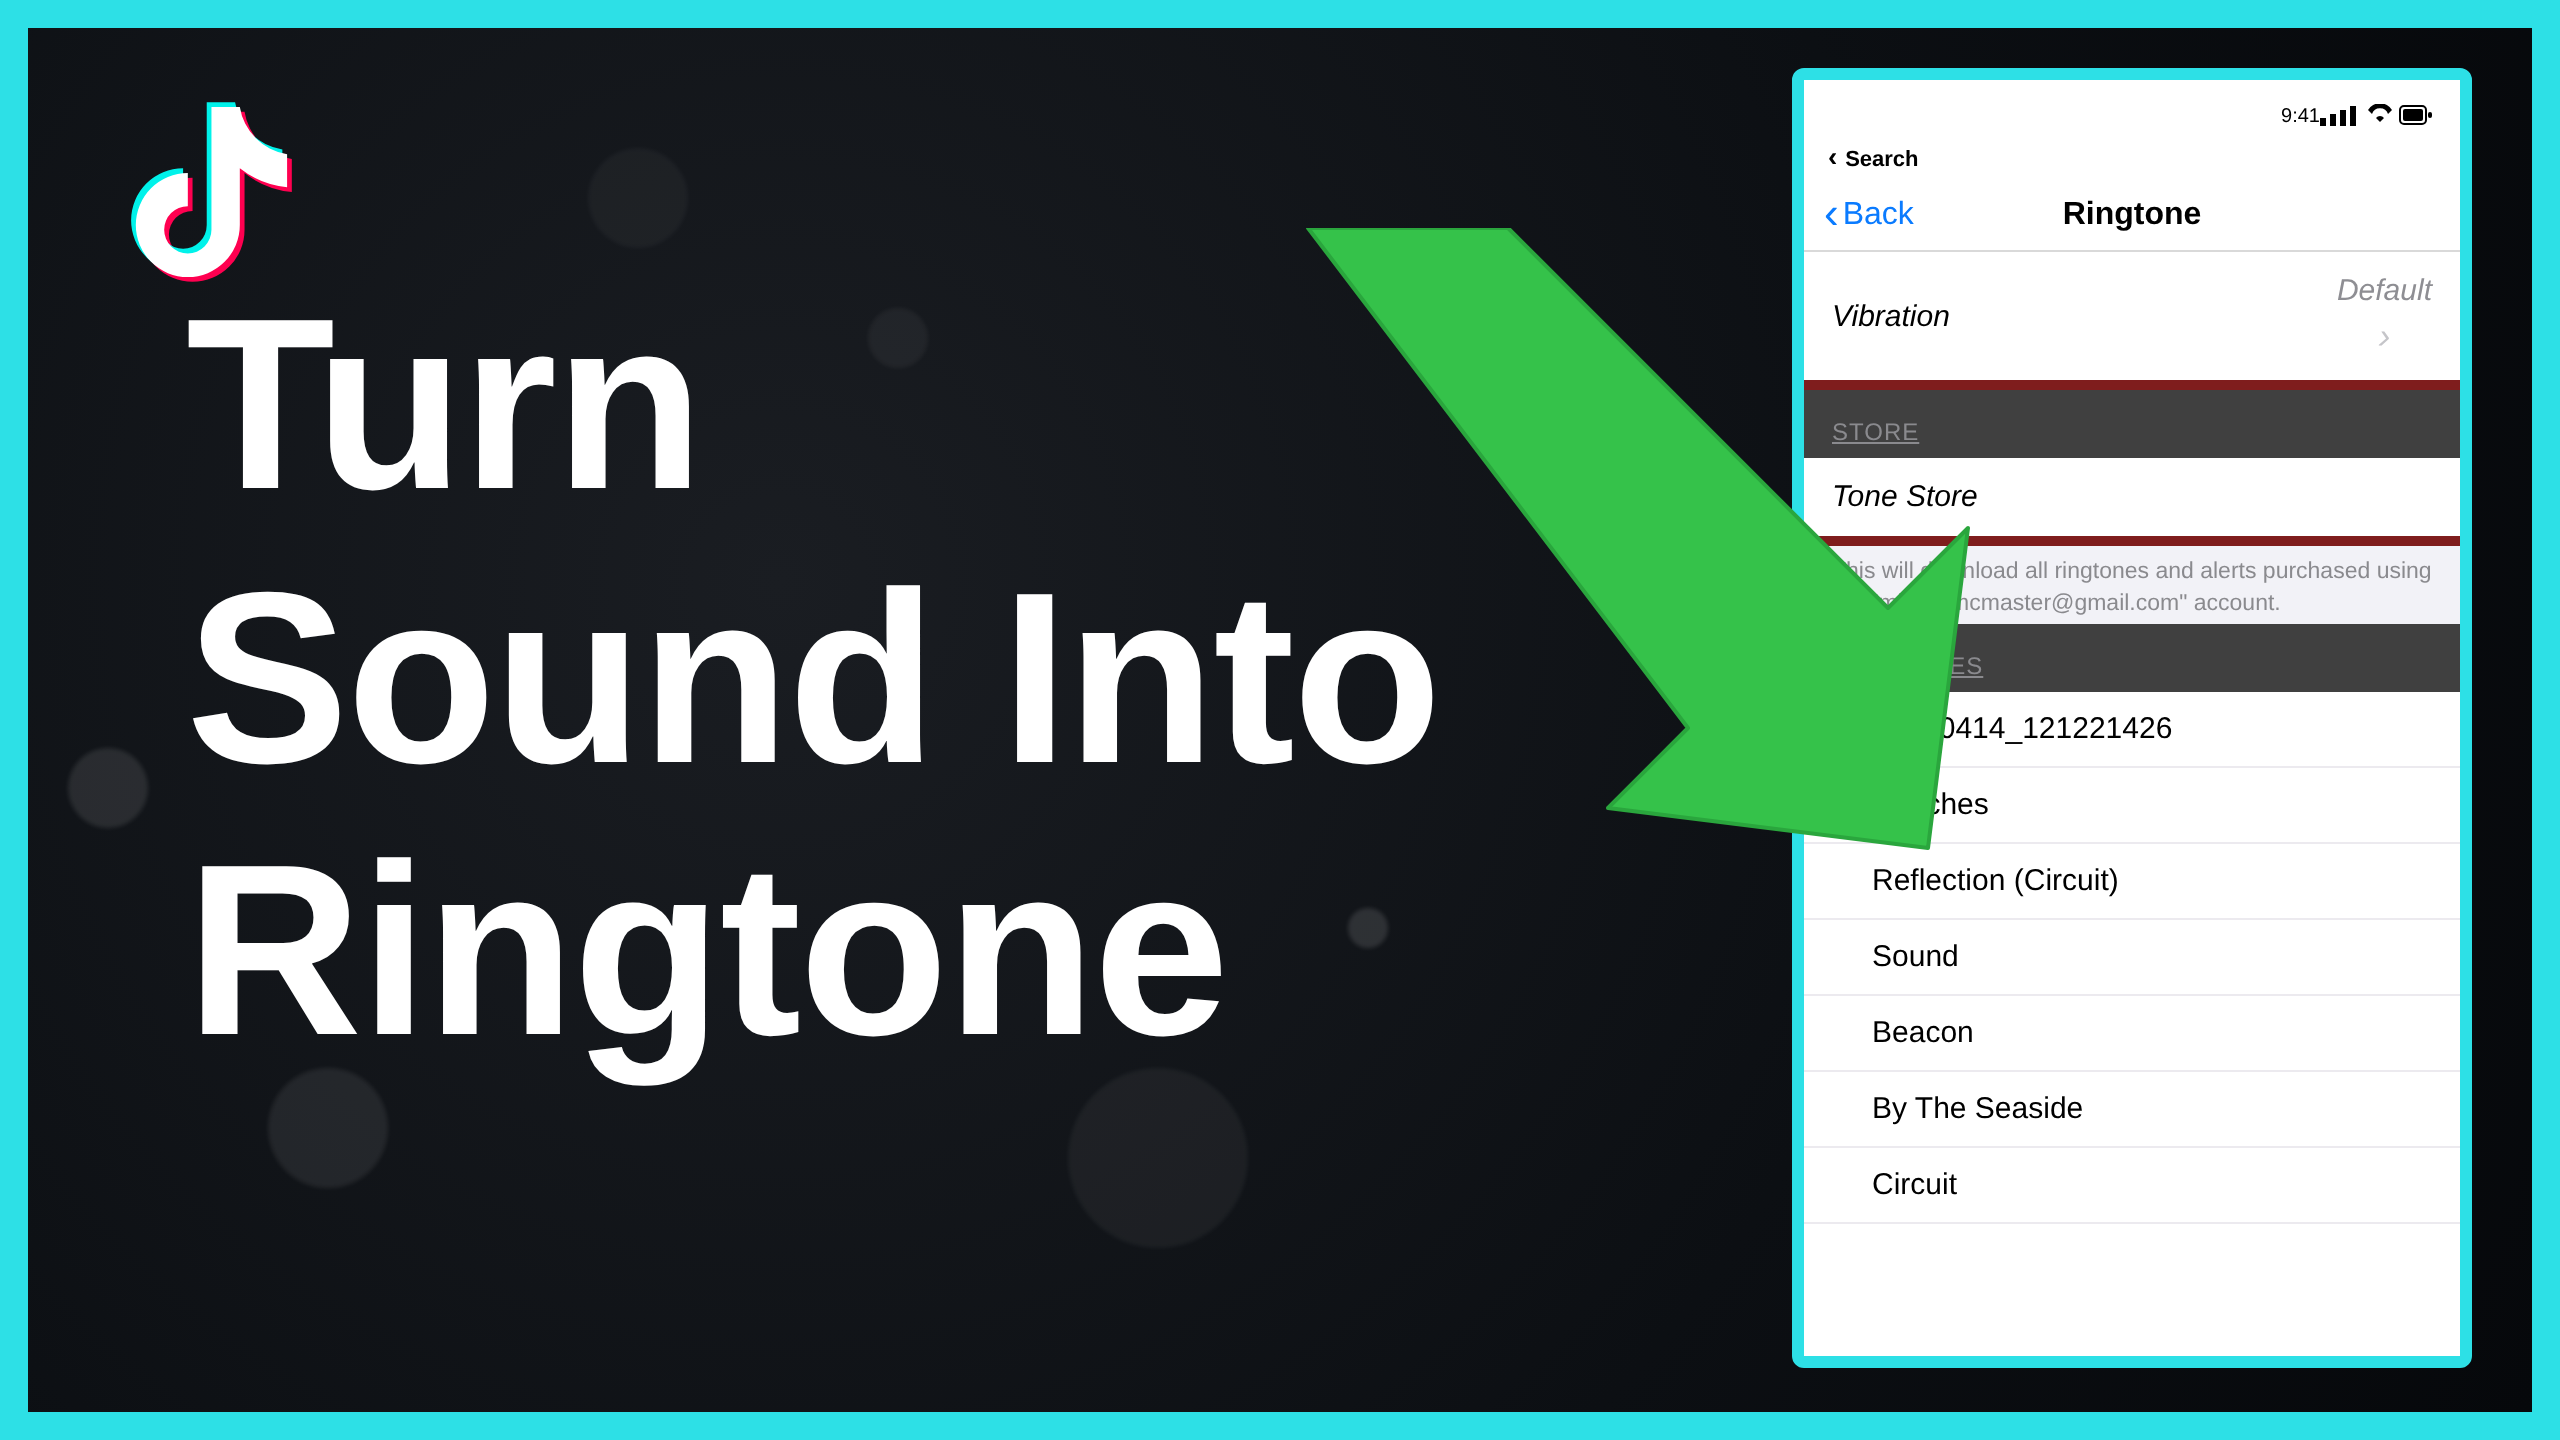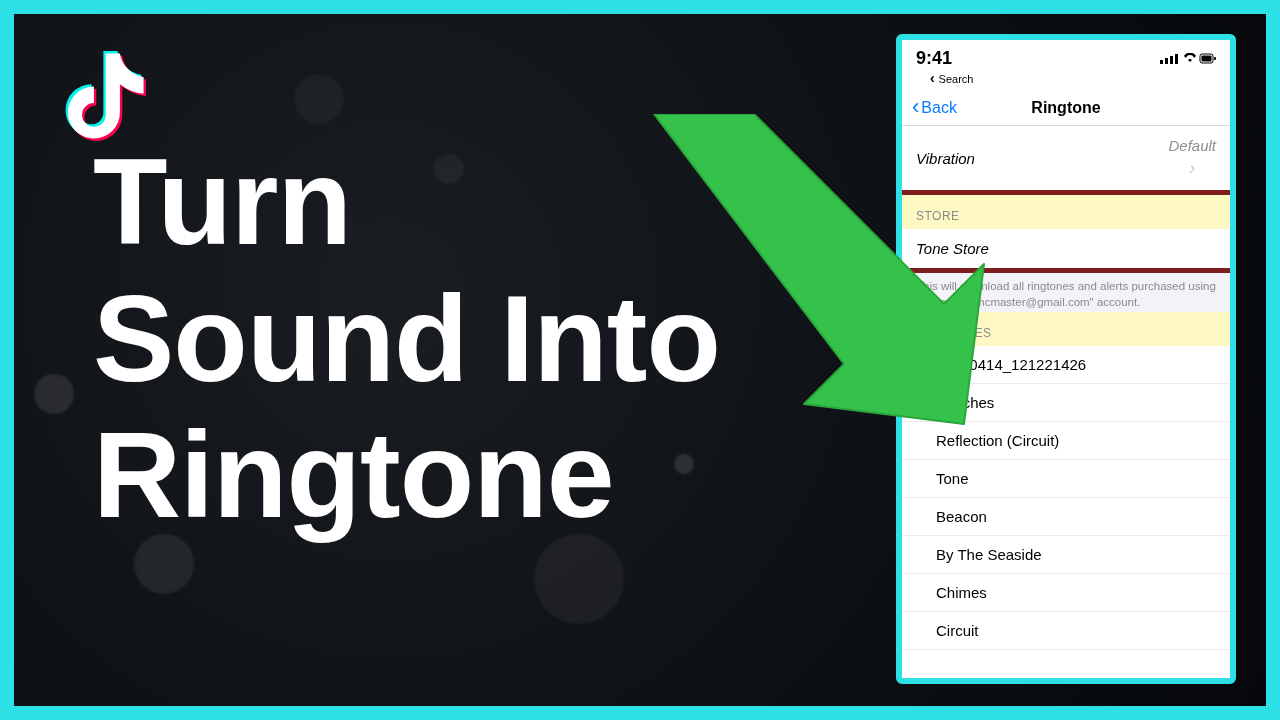--- a/index.html
+++ b/index.html
@@ -47,26 +47,26 @@
     right: 30px; top: 20px;
     width: 340px; height: 650px;
     background: #ffffff;
     border: 6px solid #2de0e6;
     border-radius: 6px;
     overflow: hidden;
     font-family: -apple-system, "Helvetica Neue", Arial, sans-serif;
     color: #000;
   }
   .statusbar {
-    display: flex; justify-content: space-between; align-items: center;
+    display: flex; justify-content: flex-end; align-items: center;
     padding: 6px 14px 0 14px; height: 30px;
-    font-size: 18px; font-weight: 700;
+    font-size: 10px; font-weight: 400;
   }
   .status-right svg { vertical-align: middle; }
-  .search-back { font-size: 11px; color: #000; padding: 0 12px 4px 28px; }
+  .search-back { font-size: 11px; color: #000; padding: 0 12px 4px 12px; font-weight: bold; }
   .search-back::before { content: "‹ "; font-size: 14px; font-weight: 700; }
 
   .navbar {
     display: flex; align-items: center; justify-content: center;
     position: relative; height: 36px;
     border-bottom: 1px solid #d9d9d9;
     font-size: 16px; font-weight: 600;
   }
   .navbar .back {
     position: absolute; left: 10px; top: 50%; transform: translateY(-50%);
@@ -75,22 +75,23 @@
   .navbar .back .chev { font-size: 22px; line-height: 0; margin-top: -2px; }
 
   .section { background: #f2f2f7; }
   .row {
     background: #fff; display: flex; align-items: center; justify-content: space-between;
     padding: 11px 14px; font-size: 15px; border-bottom: 5px solid #7f1d1d; font-style: italic;
   }
   .row .value { color: #8e8e93; display: flex; align-items: center; gap: 4px; flex-direction: column; }
   .row .chevr { color: #c5c5c9; font-size: 18px; }
   .group-header {
-    background: #fef9c3; color: #8a8a8e; font-size: 12px; letter-spacing: 0.5px;
+    background: #404040; color: #8a8a8e; font-size: 12px; letter-spacing: 0.5px;
     padding: 14px 14px 6px 14px;
+    text-decoration: underline;
   }
   .link-row { color: #000000; }
   .note {
     background: #f2f2f7; color: #8a8a8e; font-size: 11.5px; line-height: 1.35;
     padding: 6px 14px 2px 14px;
   }
   .tone-row {
     background: #fff; display: flex; align-items: center;
     padding: 10px 14px 10px 34px; font-size: 15px; border-bottom: 1px solid #eceaef;
     position: relative;
@@ -188,30 +189,27 @@
         <div class="tone-row selected">
           <span>20210414_121221426</span>
         </div>
         <div class="tone-row">
           <span>Peaches</span>
         </div>
         <div class="tone-row">
           <span>Reflection (Circuit)</span>
         </div>
         <div class="tone-row">
-          <span>Tone</span>
+          <span>Sound</span>
         </div>
         <div class="tone-row">
           <span>Beacon</span>
         </div>
         <div class="tone-row">
           <span>By The Seaside</span>
-        </div>
-        <div class="tone-row">
-          <span>Chimes</span>
         </div>
         <div class="tone-row">
           <span>Circuit</span>
         </div>
 
       </div>
     </div>
 
     <div class="arrow">
       <svg viewBox="0 0 380 320">

